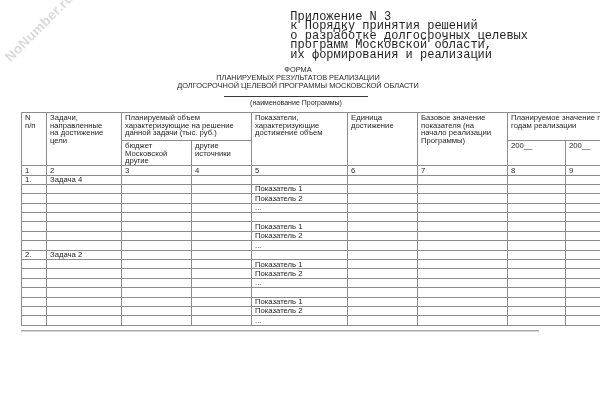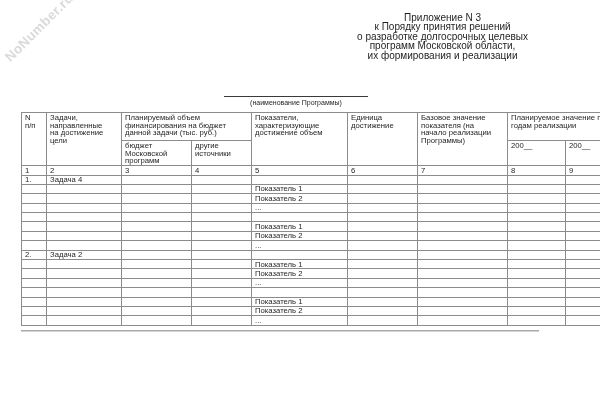--- a/index.html
+++ b/index.html
@@ -22,24 +22,25 @@
     letter-spacing: 0.4px;
     color: #dadada;
     transform: rotate(-45deg);
     transform-origin: 0 0;
     white-space: nowrap;
   }
   .appendix {
     position: absolute;
     top: 13px;
     right: 72px;
-    text-align: center;
-    font-size: 10px;
+    text-align: left;
+    font-size: 12px;
     line-height: 9.4px;
     white-space: pre-line;
+    font-family: Liberation Mono, monospace;
   }
   .title {
     position: absolute;
     top: 66px;
     left: 0;
     width: 596px;
     text-align: center;
     font-size: 7.4px;
     line-height: 7.9px;
     white-space: pre-line;
@@ -99,20 +100,23 @@
 <div id="page">
 
   <div class="watermark">NoNumber.ru</div>
 
   <div class="appendix">Приложение N 3
 к Порядку принятия решений
 о разработке долгосрочных целевых
 программ Московской области,
 их формирования и реализации</div>
 
+  <div class="title">ФОРМА
+ПЛАНИРУЕМЫХ РЕЗУЛЬТАТОВ РЕАЛИЗАЦИИ
+ДОЛГОСРОЧНОЙ ЦЕЛЕВОЙ ПРОГРАММЫ МОСКОВСКОЙ ОБЛАСТИ</div>
 
   <div class="name-line"></div>
   <div class="caption">(наименование Программы)</div>
 
   <table class="form">
     <colgroup>
       <col style="width:25px">
         <col style="width:75px">
         <col style="width:70px">
       <col style="width:60px">
@@ -124,38 +128,38 @@
     </colgroup>
     <thead>
       <tr class="hr1">
         <th rowspan="2">N
 п/п</th>
         <th rowspan="2">Задачи,
 направленные
 на достижение
 цели</th>
         <th colspan="2">Планируемый объем
-финансирования на бюджет
+характеризующие на решение
 данной задачи (тыс. руб.)</th>
         <th rowspan="2">Показатели,
 характеризующие
 достижение объем</th>
         <th rowspan="2">Единица
 достижение</th>
         <th rowspan="2">Базовое значение
 показателя (на
 начало реализации
 Программы)</th>
         <th colspan="2">Планируемое значение показателя по
 годам реализации</th>
       </tr>
       <tr class="hr2">
         <th>бюджет
 Московской
-программ</th>
+другие</th>
         <th>другие
 источники</th>
         <th>200__</th>
         <th>200__</th>
       </tr>
       <tr class="numrow">
           <td>1</td>
           <td>2</td>
           <td>3</td>
           <td>4</td>

